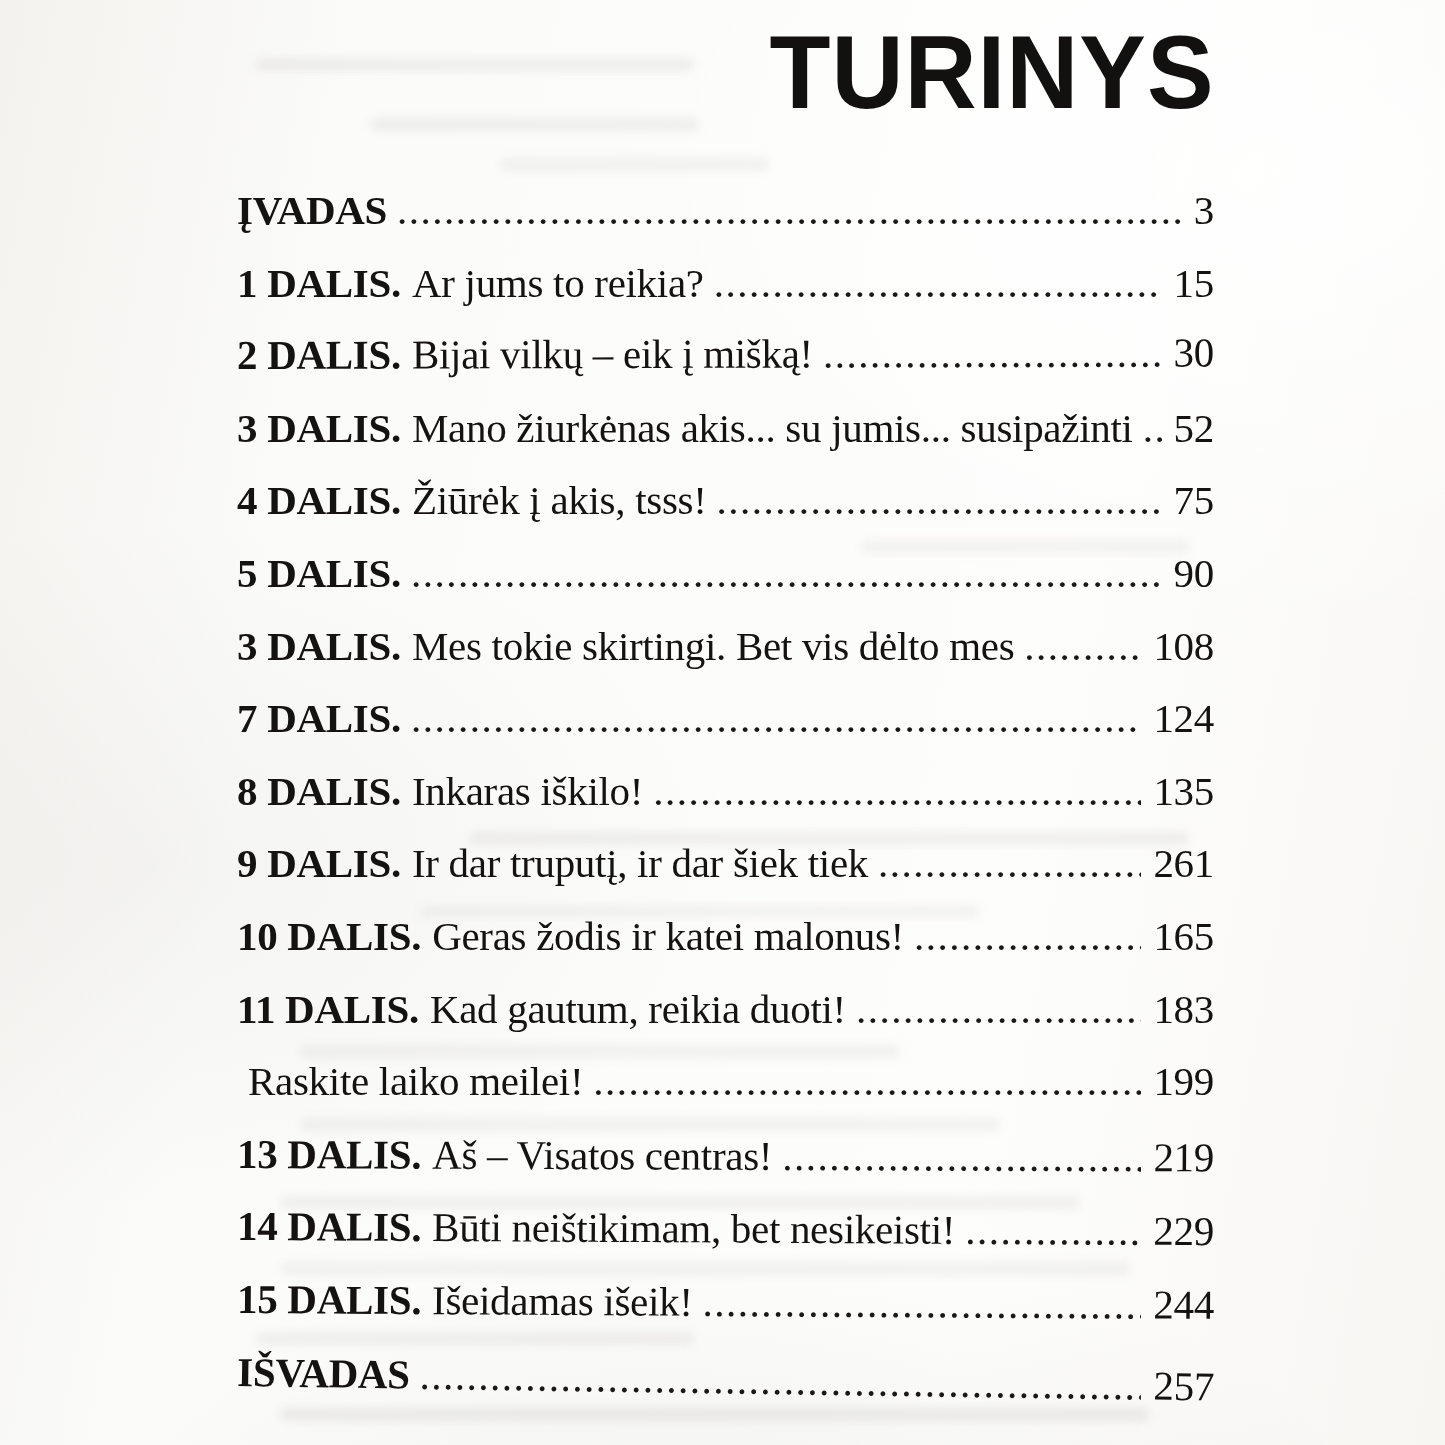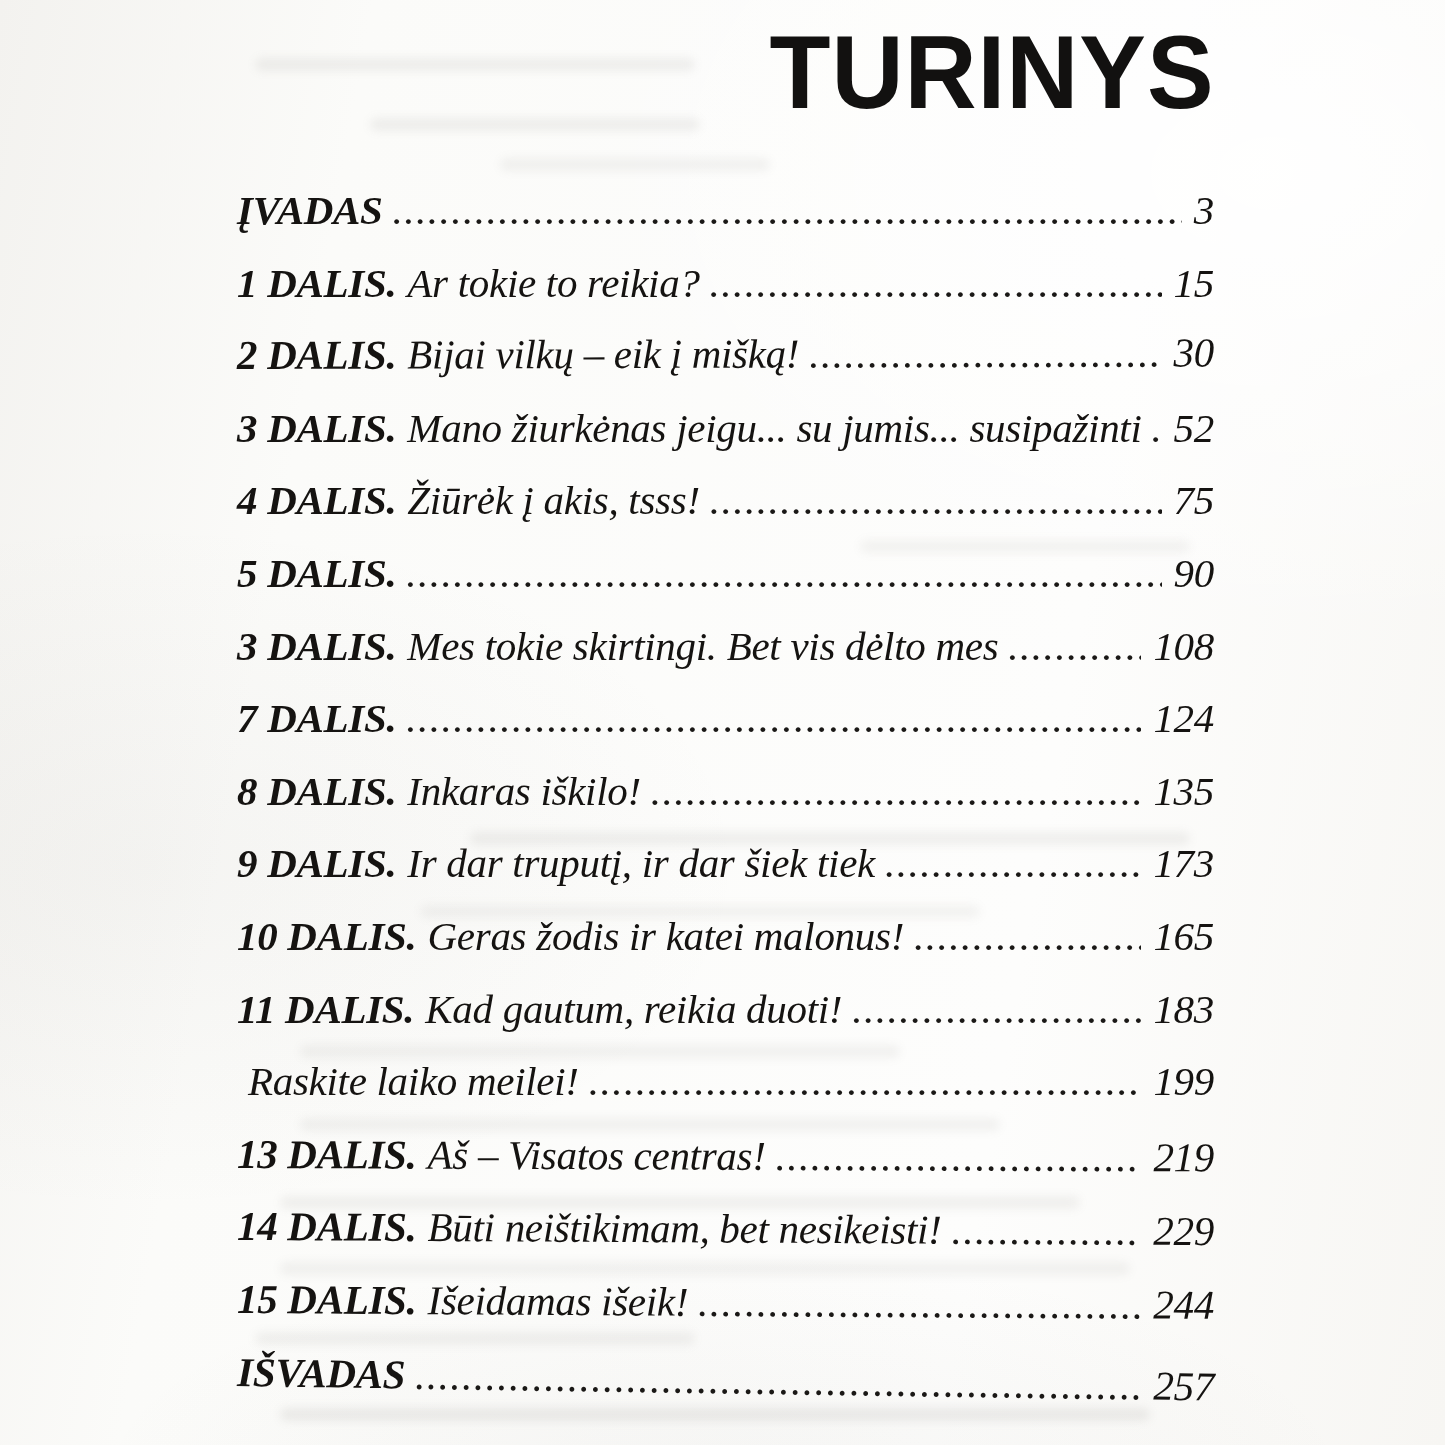--- a/index.html
+++ b/index.html
@@ -42,21 +42,20 @@
     transform: scaleX(0.96);
     transform-origin: right center;
     color: #121110;
   }
 
   .toc {
     position: absolute;
     left: 237px;
     right: 231px;
     top: 186px;
-    font-style: italic;
   }
 
   .toc-row {
     display: flex;
     align-items: baseline;
     height: 72.6px;
     font-size: 41px;
     letter-spacing: -0.3px;
     white-space: nowrap;
     transform-origin: left center;
@@ -115,33 +114,33 @@
 
   <div class="toc">
       <div class="toc-row">
     <span class="label">ĮVADAS</span>
     <span class="subtitle"></span>
     <span class="dots">............................................................................................................................................</span>
     <span class="pagenum">3</span>
   </div>
       <div class="toc-row">
     <span class="label">1 DALIS.</span>
-    <span class="subtitle">Ar tokie to reikia?</span>
+    <span class="subtitle">Ar jums to reikia?</span>
     <span class="dots">............................................................................................................................................</span>
     <span class="pagenum">15</span>
   </div>
       <div class="toc-row">
     <span class="label">2 DALIS.</span>
     <span class="subtitle">Bijai vilkų – eik į mišką!</span>
     <span class="dots">............................................................................................................................................</span>
     <span class="pagenum">30</span>
   </div>
       <div class="toc-row">
     <span class="label">3 DALIS.</span>
-    <span class="subtitle">Mano žiurkėnas jeigu... su jumis... susipažinti</span>
+    <span class="subtitle">Mano žiurkėnas akis... su jumis... susipažinti</span>
     <span class="dots">............................................................................................................................................</span>
     <span class="pagenum">52</span>
   </div>
       <div class="toc-row">
     <span class="label">4 DALIS.</span>
     <span class="subtitle">Žiūrėk į akis, tsss!</span>
     <span class="dots">............................................................................................................................................</span>
     <span class="pagenum">75</span>
   </div>
       <div class="toc-row">
@@ -163,21 +162,21 @@
       <div class="toc-row">
     <span class="label">8 DALIS.</span>
     <span class="subtitle">Inkaras iškilo!</span>
     <span class="dots">............................................................................................................................................</span>
     <span class="pagenum">135</span>
   </div>
       <div class="toc-row">
     <span class="label">9 DALIS.</span>
     <span class="subtitle">Ir dar truputį, ir dar šiek tiek</span>
     <span class="dots">............................................................................................................................................</span>
-    <span class="pagenum">173</span>
+    <span class="pagenum">261</span>
   </div>
       <div class="toc-row">
     <span class="label">10 DALIS.</span>
     <span class="subtitle">Geras žodis ir katei malonus!</span>
     <span class="dots">............................................................................................................................................</span>
     <span class="pagenum">165</span>
   </div>
       <div class="toc-row">
     <span class="label">11 DALIS.</span>
     <span class="subtitle">Kad gautum, reikia duoti!</span>

